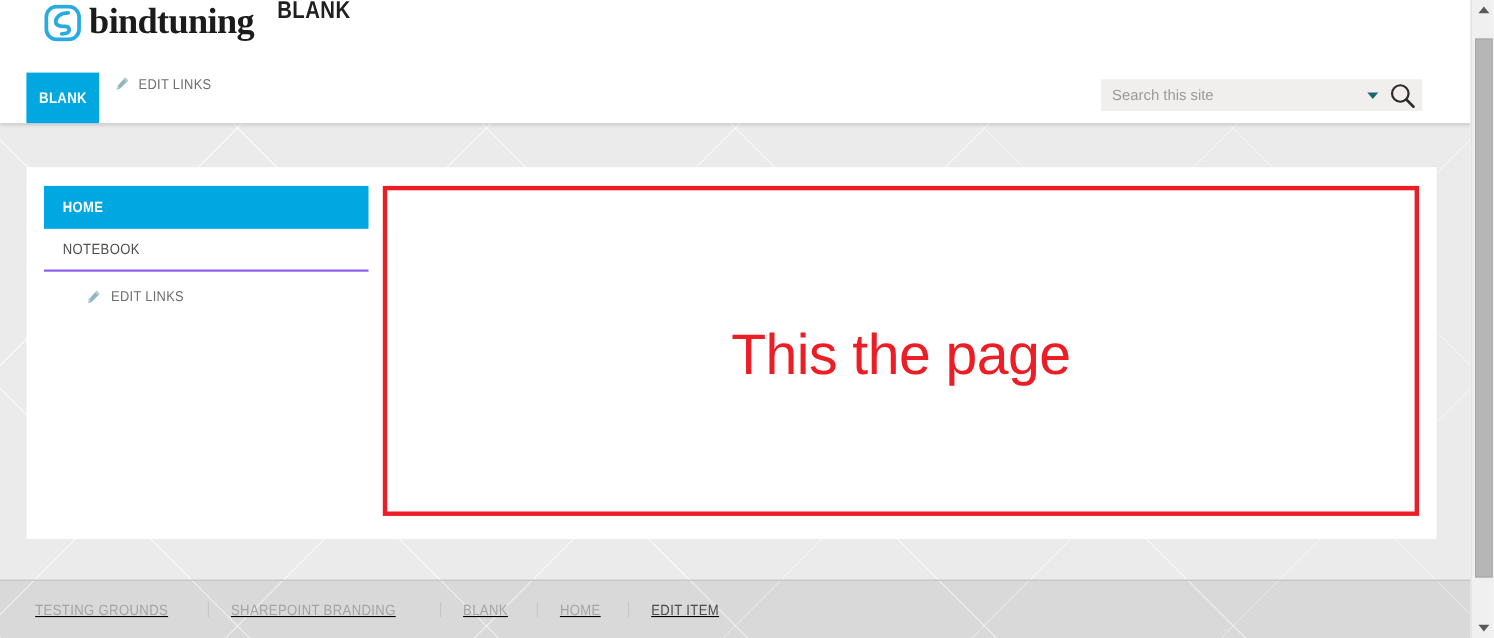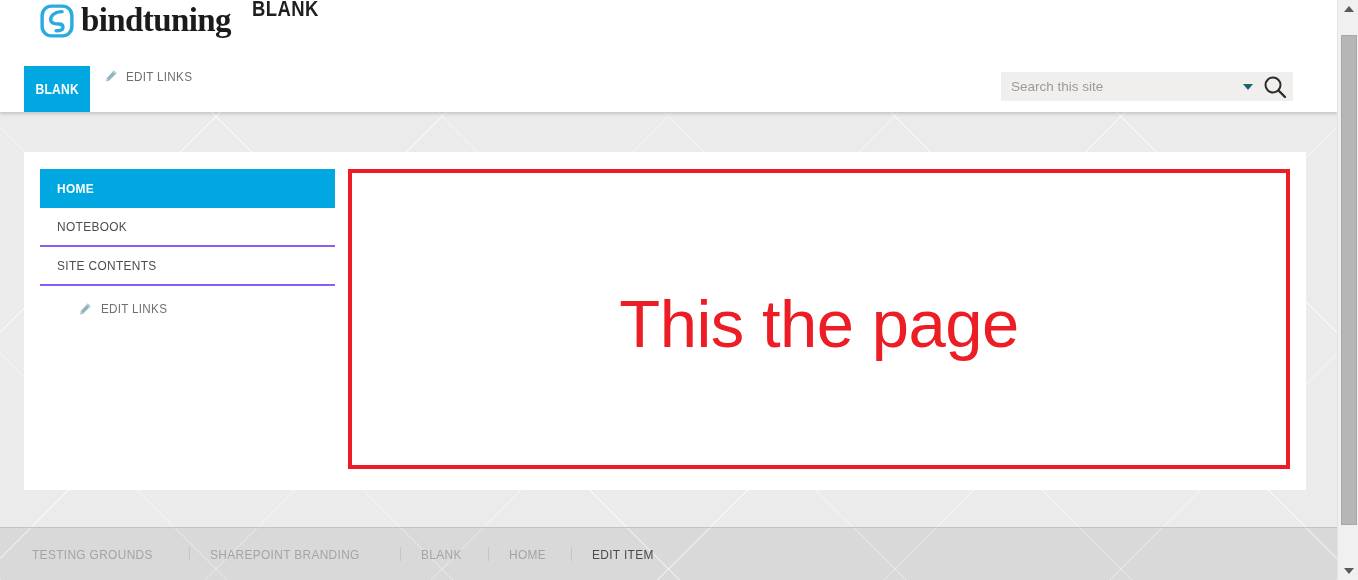--- a/index.html
+++ b/index.html
@@ -192,21 +192,21 @@
     height: 300px;
     border: 4px solid #ec1d24;
     box-sizing: border-box;
     background: #ffffff;
     display: flex;
     align-items: center;
     justify-content: center;
   }
   .redbox-text {
     color: #ec1d24;
-    font-size: 67px;
+    font-size: 52px;
     line-height: 1;
     font-family: "Liberation Sans", sans-serif;
     letter-spacing: -0.5px;
     margin-top: 8px;
     white-space: nowrap;
   }
   
   .footer {
     position: absolute;
     left: 0; bottom: 0;
@@ -214,20 +214,21 @@
     height: 53px;
     background:
       repeating-linear-gradient(45deg, rgba(255,255,255,.45) 0 1px, rgba(0,0,0,0) 1px 160px),
       repeating-linear-gradient(-45deg, rgba(255,255,255,.45) 0 1px, rgba(0,0,0,0) 1px 160px),
       #d9d9d9;
     border-top: 1px solid #c3c3c3;
     display: flex;
     align-items: center;
     padding-left: 32px;
     box-sizing: border-box;
+    text-decoration: underline;
   }
   .crumb {
     font-size: 13.5px;
     letter-spacing: .4px;
     color: #a4a4a4;
     font-family: "Liberation Sans Narrow", "Liberation Sans", sans-serif;
     cursor: pointer;
   }
   .crumb i { font-style: normal; display:block; transform: scaleX(.88); transform-origin:left center;}
   .crumb.current { color: #4a4a4a; }
@@ -325,23 +326,20 @@
 
     <div class="card">
 
       <div class="leftnav">
         <div class="nav-item active">
           <span>HOME</span>
         </div>
         <div class="nav-item">
           <span>NOTEBOOK</span>
         </div>
-        <div class="nav-item">
-          <span>SITE CONTENTS</span>
-        </div>
 
         <div class="nav-edit">
           <svg class="pencil" viewBox="0 0 16 16">
             <path d="M11.2 1.6 L14.4 4.8 L6 13.2 L2 14.4 L3.2 10.4 Z" fill="#8fb6bd"></path>
             <path d="M11.2 1.6 L14.4 4.8 L12.8 6.4 L9.6 3.2 Z" fill="#b8cfd4"></path>
             <path d="M2 14.4 L3.2 10.4 L4.6 11.8 Z" fill="#e4e4e4"></path>
           </svg>
           <span class="lbl">EDIT LINKS</span>
         </div>
       </div>

